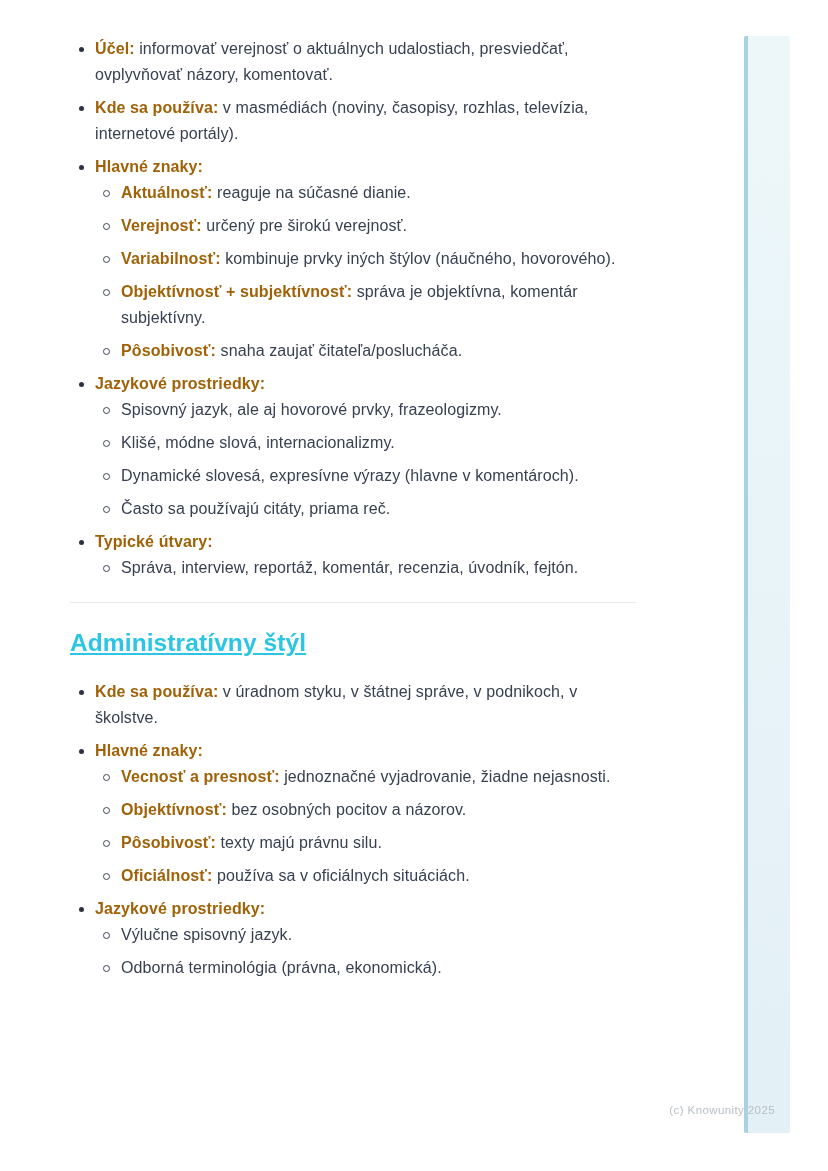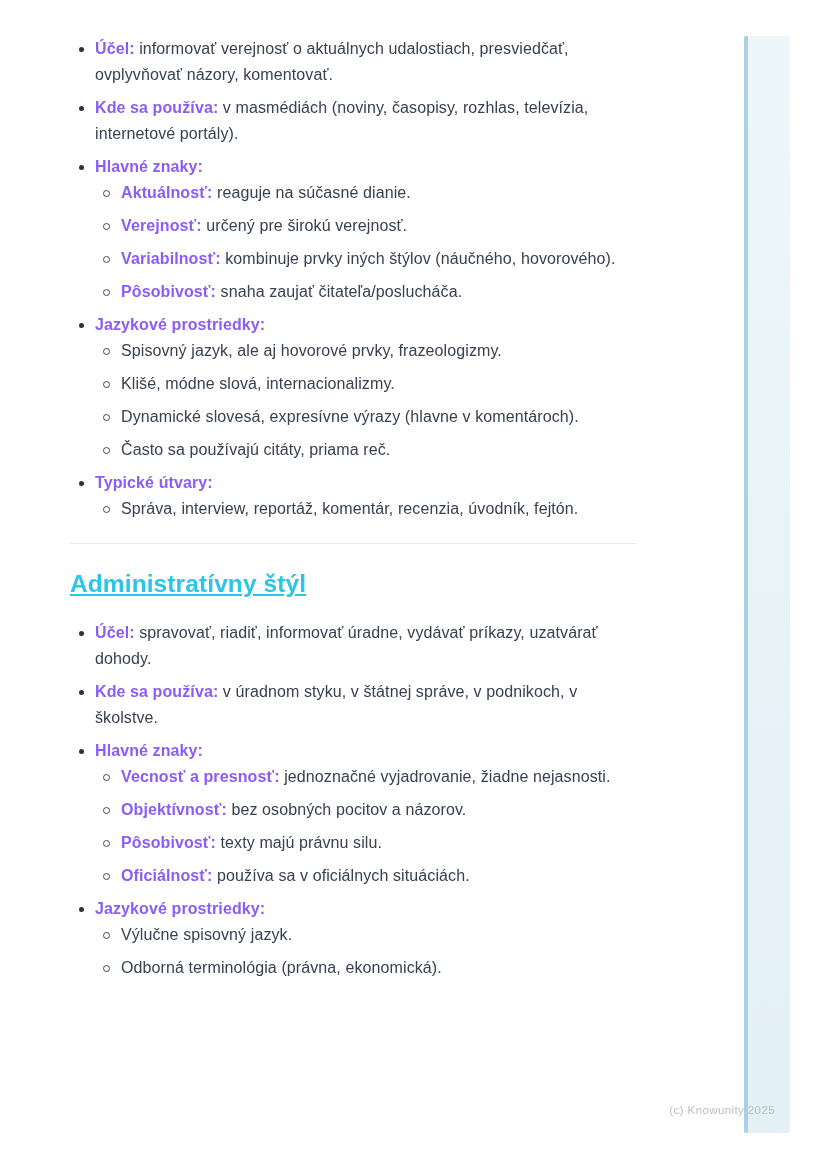--- a/index.html
+++ b/index.html
@@ -30,21 +30,21 @@
   }
   ul.l2 > li { position: relative; padding-left: 26px; margin-bottom: 7px; }
   ul.l2 > li:last-child { margin-bottom: 0; }
   ul.l2 > li::before {
     content: ""; position: absolute;
     left: 8px; top: 9.5px;
     width: 5px; height: 5px; border-radius: 50%;
     border: 1.5px solid #3f4756;
     background: transparent;
   }
-  .lbl { font-weight: 700; color: #8b5cf6; text-align: center; }
+  .lbl { font-weight: 700; color: #a16207; text-align: center; }
   .divider {
     height: 1px; background: #e8e9eb;
     margin: 21px 0 0 0; border: none;
   }
   .section-heading {
     margin: 25px 0 21px 0;
     font-size: 24.5px; line-height: 30px;
     font-weight: 700;
     color: #2bc5e6;
     text-decoration: underline;
@@ -89,20 +89,23 @@
         <li>
           <span class="lbl">Aktuálnosť:</span> <span>reaguje na súčasné dianie.</span>
         </li>
         <li>
           <span class="lbl">Verejnosť:</span> <span>určený pre širokú verejnosť.</span>
         </li>
         <li>
           <span class="lbl">Variabilnosť:</span> <span>kombinuje prvky iných štýlov (náučného, hovorového).</span>
         </li>
         <li>
+          <span class="lbl">Objektívnosť + subjektívnosť:</span> <span>správa je objektívna, komentár subjektívny.</span>
+        </li>
+        <li>
           <span class="lbl">Pôsobivosť:</span> <span>snaha zaujať čitateľa/poslucháča.</span>
         </li>
       </ul>
     </li>
     <li>
       <span class="lbl">Jazykové prostriedky:</span>
       <ul class="l2">
         <li><span>Spisovný jazyk, ale aj hovorové prvky, frazeologizmy.</span></li>
         <li><span>Klišé, módne slová, internacionalizmy.</span></li>
         <li><span>Dynamické slovesá, expresívne výrazy (hlavne v komentároch).</span></li>
@@ -115,23 +118,20 @@
         <li><span>Správa, interview, reportáž, komentár, recenzia, úvodník, fejtón.</span></li>
       </ul>
     </li>
   </ul>
 
   <div class="divider"></div>
 
   <h2 class="section-heading">Administratívny štýl</h2>
 
   <ul class="l1">
-    <li>
-      <span class="lbl">Účel:</span> <span>spravovať, riadiť, informovať úradne, vydávať príkazy, uzatvárať dohody.</span>
-    </li>
     <li>
       <span class="lbl">Kde sa používa:</span> <span>v úradnom styku, v štátnej správe, v podnikoch, v školstve.</span>
     </li>
     <li>
       <span class="lbl">Hlavné znaky:</span>
       <ul class="l2">
         <li>
           <span class="lbl">Vecnosť a presnosť:</span> <span>jednoznačné vyjadrovanie, žiadne nejasnosti.</span>
         </li>
         <li>

